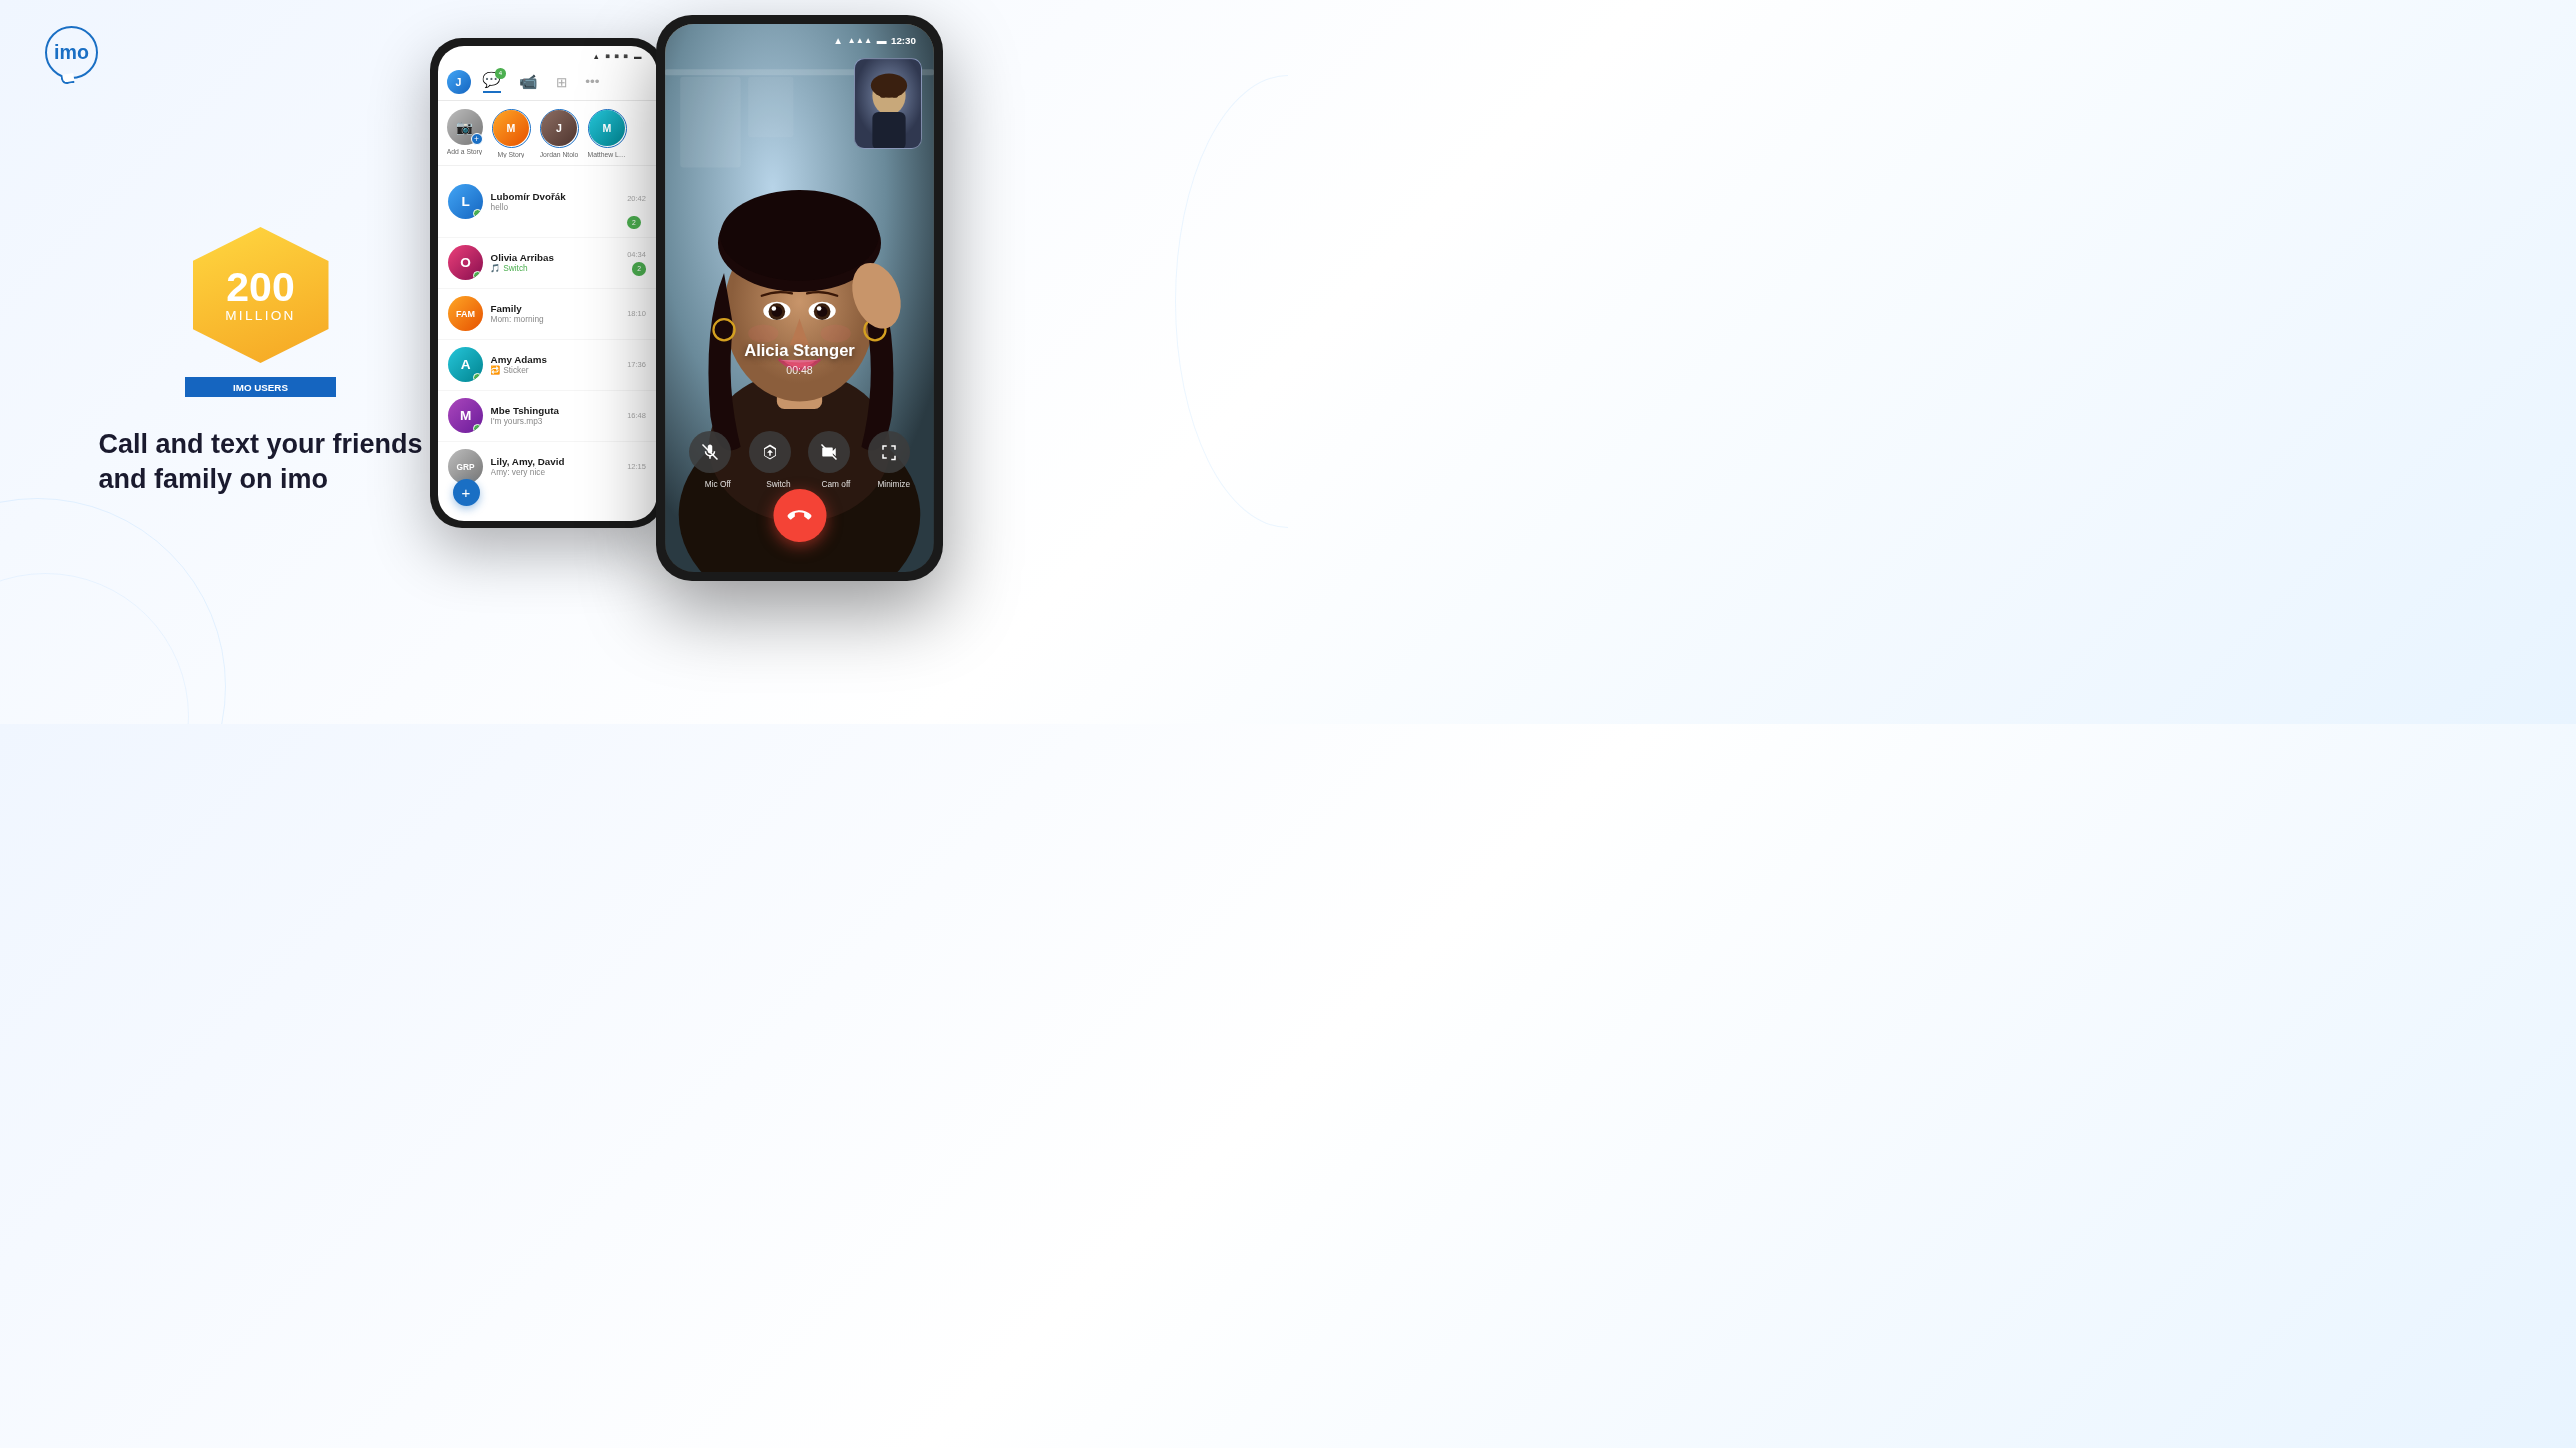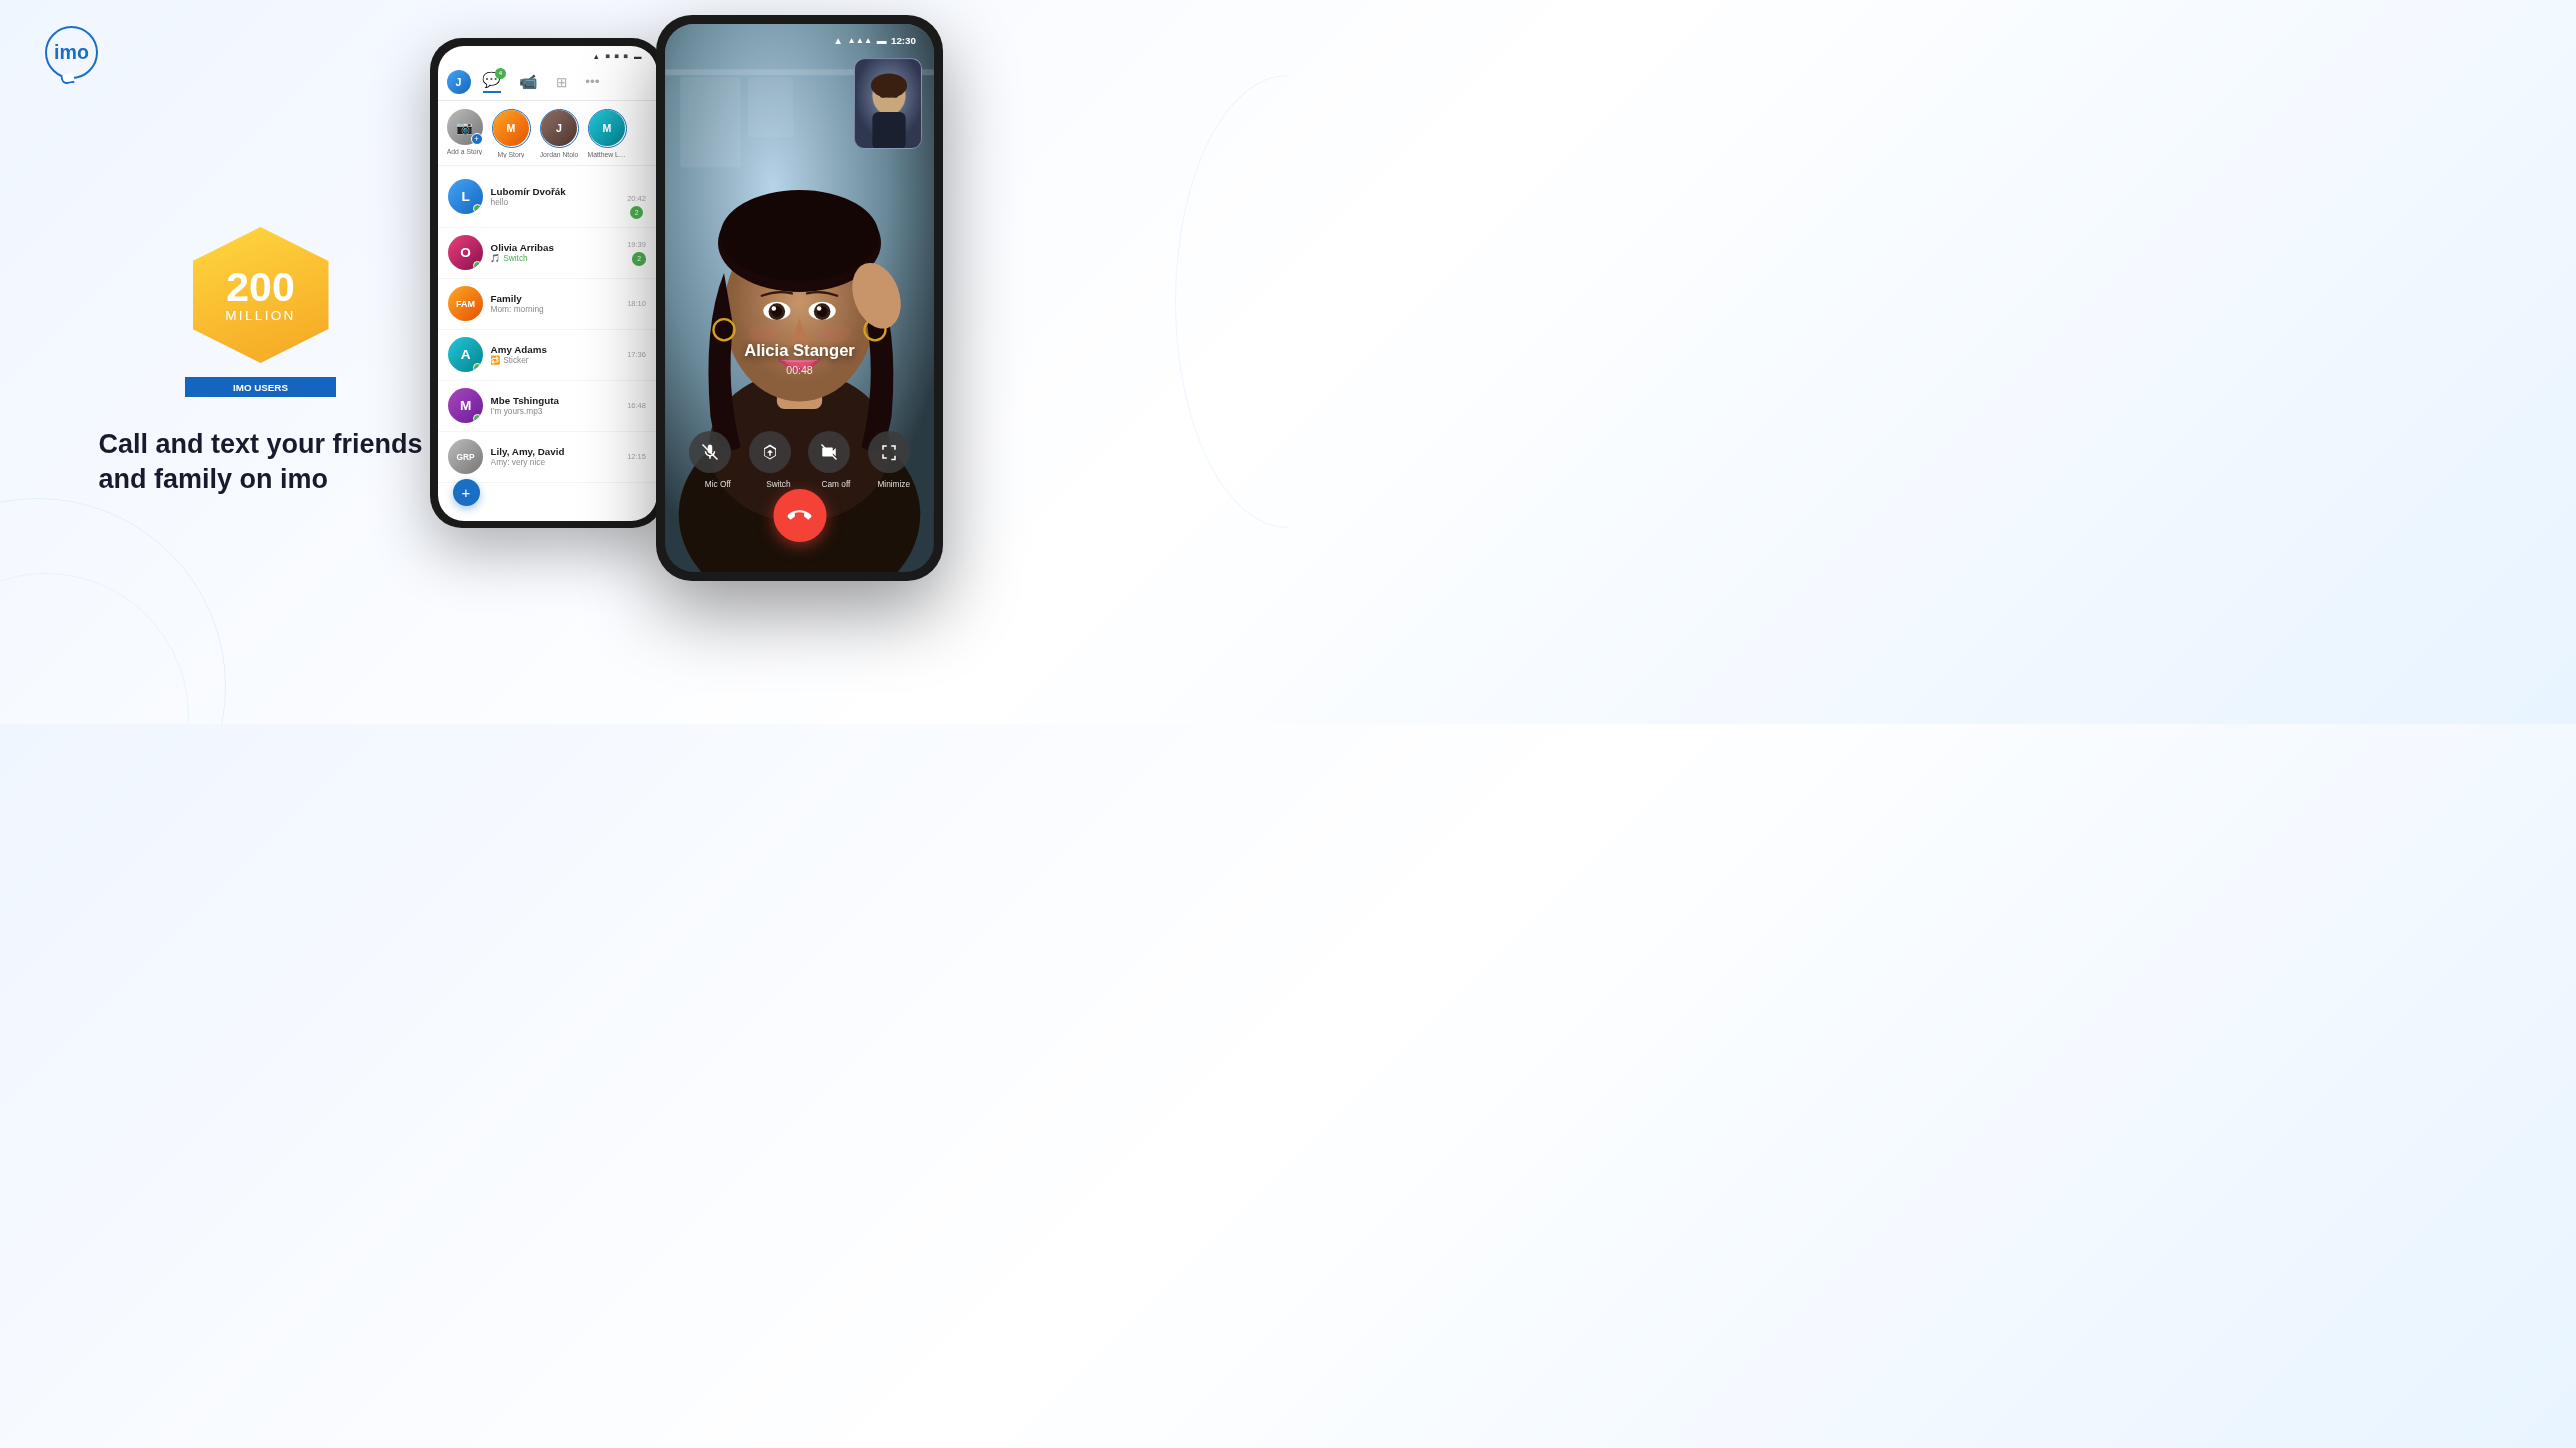--- a/index.html
+++ b/index.html
@@ -659,37 +659,37 @@
 
       <div class="chat-item">
         <div class="chat-avatar av-blue">
           <div class="face">L</div>
           <div class="online-dot"></div>
         </div>
         <div class="chat-info">
           <div class="chat-name">Lubomír Dvořák</div>
           <div class="chat-preview">hello</div>
         </div>
-        <div style="display:flex;flex-direction:column;align-items:center;gap:3px;margin-top:20px;">
+        <div style="display:flex;flex-direction:column;align-items:flex-start;gap:13px;margin-top:20px;">
           <span class="chat-time">20:42</span>
           <div class="unread-badge">2</div>
         </div>
       </div>
 
       <div class="chat-item">
         <div class="chat-avatar av-pink">
           <div class="face">O</div>
           <div class="online-dot"></div>
         </div>
         <div class="chat-info">
           <div class="chat-name">Olivia Arribas</div>
           <div class="chat-preview audio">🎵 Switch</div>
         </div>
         <div style="display:flex;flex-direction:column;align-items:flex-end;gap:3px;">
-          <span class="chat-time">19:39</span>
+          <span class="chat-time">04:34</span>
           <div class="unread-badge">2</div>
         </div>
       </div>
 
       <div class="chat-item">
         <div class="chat-avatar av-orange">
           <div class="face" style="font-size:9px;">FAM</div>
         </div>
         <div class="chat-info">
           <div class="chat-name">Family</div>

